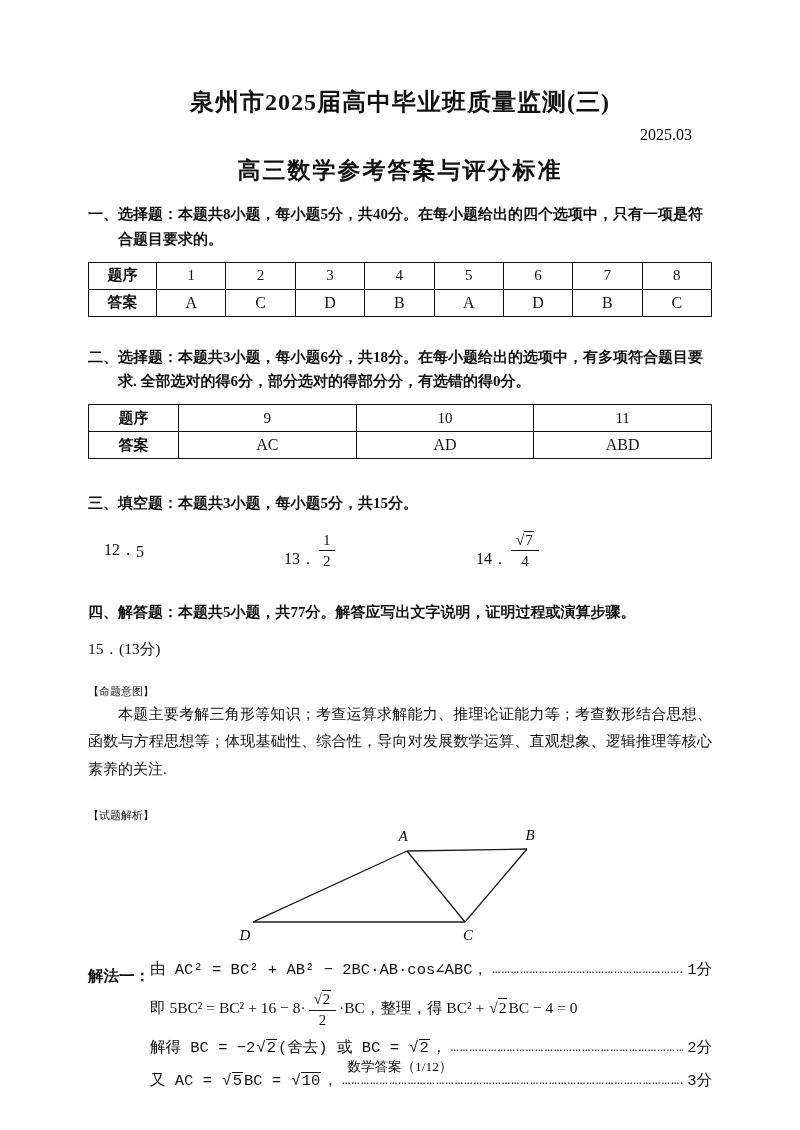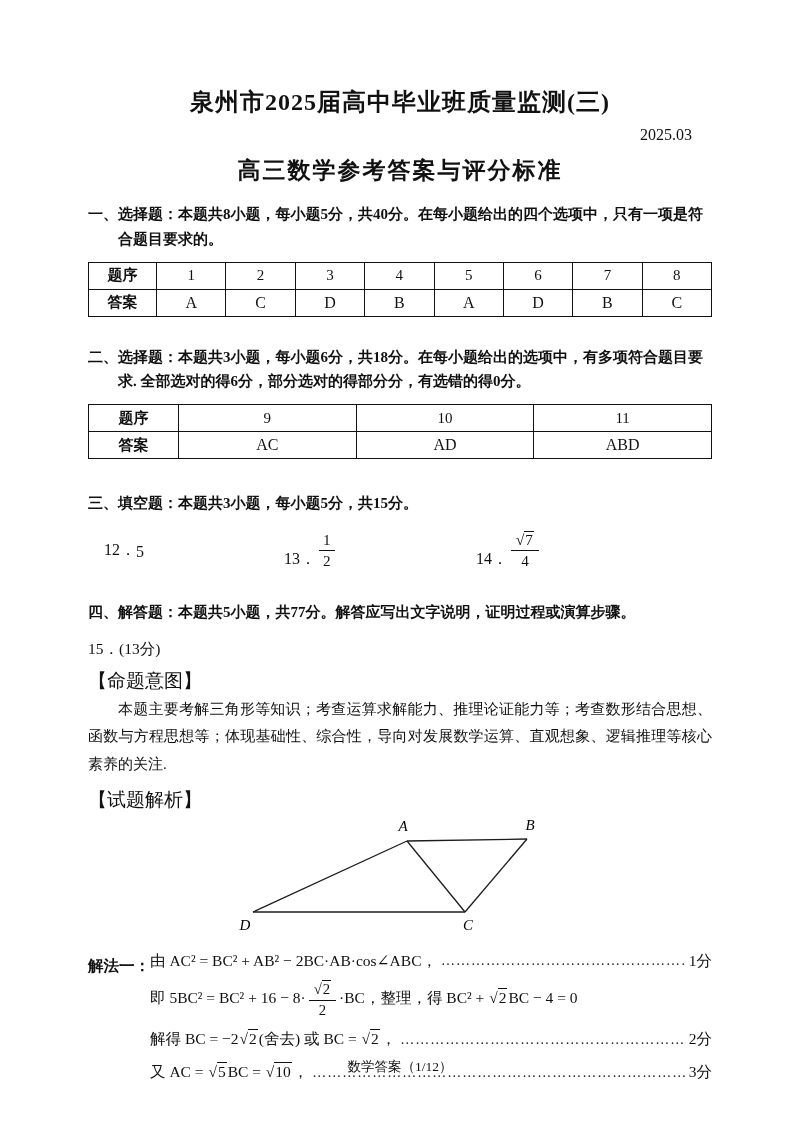--- a/index.html
+++ b/index.html
@@ -33,31 +33,31 @@
   #table1 td.hd { width: 68px; }
   #table2 td.hd { width: 90px; }
   td.letter { font-size: 16px; }
 
   .fill-answers { display: flex; align-items: center; margin-top: 12px; font-size: 16px; height: 46px; }
   .fa { display: inline-flex; align-items: flex-end; }
   .fa1 { margin-left: 16px; width: 180px; }
   .fa2 { width: 192px; }
 
   .q15 { margin-top: 14px; font-size: 15.5px; }
-  .bracket-label { margin-top: 8px; font-size: 19px; }
+  .bracket-label { margin-top: 24px; font-size: 11px; }
   .intent-para { margin-top: 2px; font-size: 15px; line-height: 1.85; text-indent: 2em; text-align: justify; }
 
   .diagram-wrap { margin-top: 4px; text-align: center; }
   .diagram-wrap svg { display: inline-block; }
   .svg-label { font-style: italic; font-size: 15px; font-family: "Liberation Serif", serif; }
 
   .solution { margin-top: 6px; position: relative; padding-left: 62px; font-size: 15.5px; }
   .method { position: absolute; left: 0; top: 9px; font-weight: 700; }
   .sol-line { line-height: 1.75; margin-top: 6px; }
-  .sol-line.leader { display: flex; align-items: flex-end; }
+  .sol-line.leader { display: flex; align-items: flex-start; font-family: Liberation Mono, monospace; }
   .sol-line.leader .formula { white-space: nowrap; }
   .dots { flex: 1 1 auto; overflow: hidden; white-space: nowrap; margin: 0 4px; letter-spacing: 1px; color: #222; font-size: 14px; }
   .score { white-space: nowrap; }
 
   .sqrt { display: inline-block; white-space: nowrap; margin: 0 1px; }
   .sqrt .rad { display: inline-block; }
   .sqrt .vinc { display: inline-block; border-top: 1px solid #111; padding: 0 1px; line-height: 1.1; }
 
   .frac { display: inline-block; vertical-align: middle; text-align: center; line-height: 1.2; margin: 0 3px; font-size: 0.95em; }
   .frac .num { display: block; border-bottom: 1px solid #111; padding: 0 4px 1px; }

